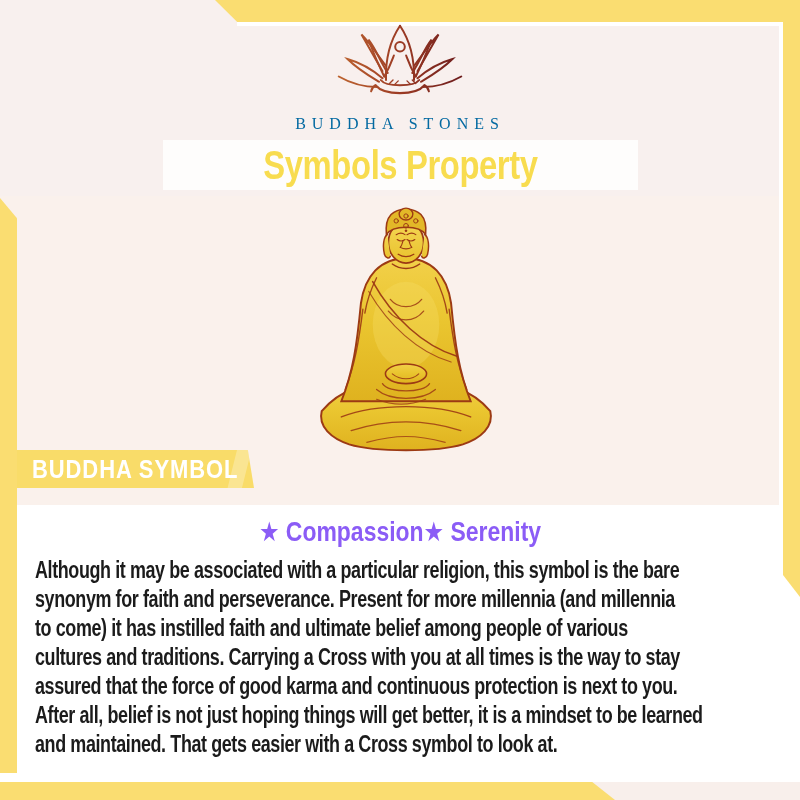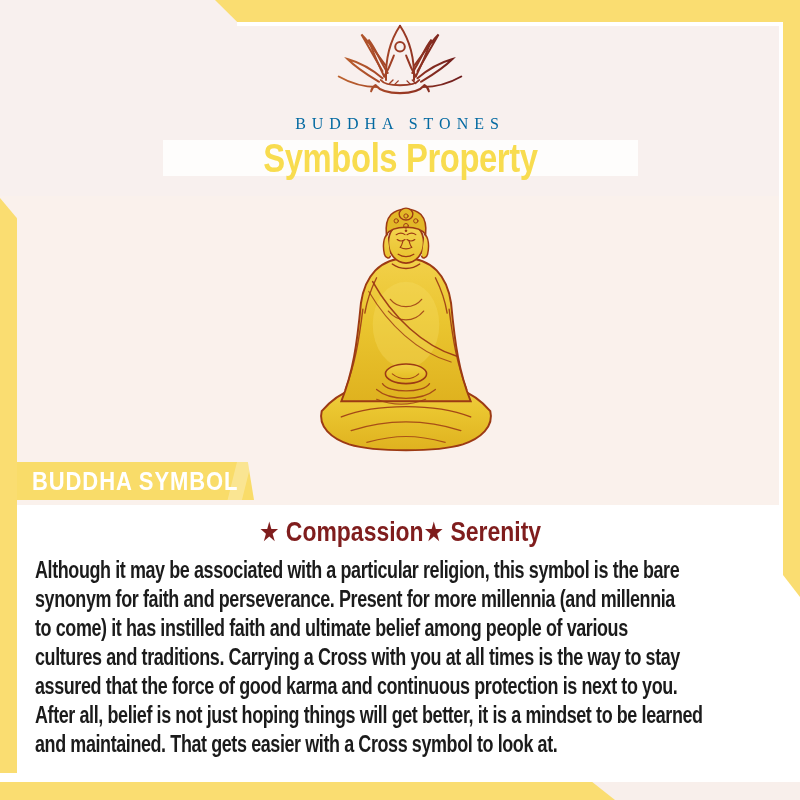--- a/index.html
+++ b/index.html
@@ -29,48 +29,48 @@
   
   .logo-wrap{position:absolute;left:330px;top:22px;width:140px;height:88px;}
   .brand-name{
     position:absolute;left:0;top:115px;width:800px;text-align:center;
     font-family:"Liberation Serif","DejaVu Serif",serif;
     font-size:16px;letter-spacing:6px;color:#0369a1;font-weight:normal;
   }
 
   
   .banner{
-    position:absolute;left:163px;top:140px;width:475px;height:36px;
+    position:absolute;left:163px;top:140px;width:475px;height:50px;
     background:#fefdfc;display:flex;align-items:center;justify-content:center;
   }
   .banner-title{
     font-size:41px;font-weight:bold;color:#f8dc4f;white-space:nowrap;
     display:inline-block;transform:scaleX(.8);letter-spacing:-0.5px;
   }
 
   
   .statue-wrap{position:absolute;left:308px;top:207px;width:196px;height:265px;}
 
   
   .badge{
     position:absolute;left:17px;top:450px;width:237px;height:38px;background:#f9dc69;
     clip-path:polygon(0 0,97.4% 0,100% 100%,0 100%);
-    display:flex;align-items:center;justify-content:center;overflow:hidden;margin-top:12px;
+    display:flex;align-items:center;justify-content:center;overflow:hidden;
   }
   .badge-shine{position:absolute;right:8px;top:-4px;width:14px;height:50px;
     background:rgba(255,255,255,.28);transform:rotate(14deg);}
   .badge-label{
     font-size:25px;font-weight:bold;color:#ffffff;letter-spacing:1px;white-space:nowrap;
     display:inline-block;transform:scaleX(.88);
   }
 
   
   .features-line{
     position:absolute;left:0;top:516px;width:800px;text-align:center;
-    font-size:27px;font-weight:bold;color:#7f1d1d;
+    font-size:27px;font-weight:bold;color:#8b5cf6;
   }
   .features-line span{display:inline-block;transform:scaleX(.85);white-space:nowrap;}
   .description{
     position:absolute;left:35px;top:556px;width:980px;
     font-size:23px;font-weight:bold;color:#1b1b1b;line-height:29px;
     letter-spacing:-0.5px;white-space:pre-line;
     transform:scaleX(.78);transform-origin:left top;
   }
 </style>
 </head>

